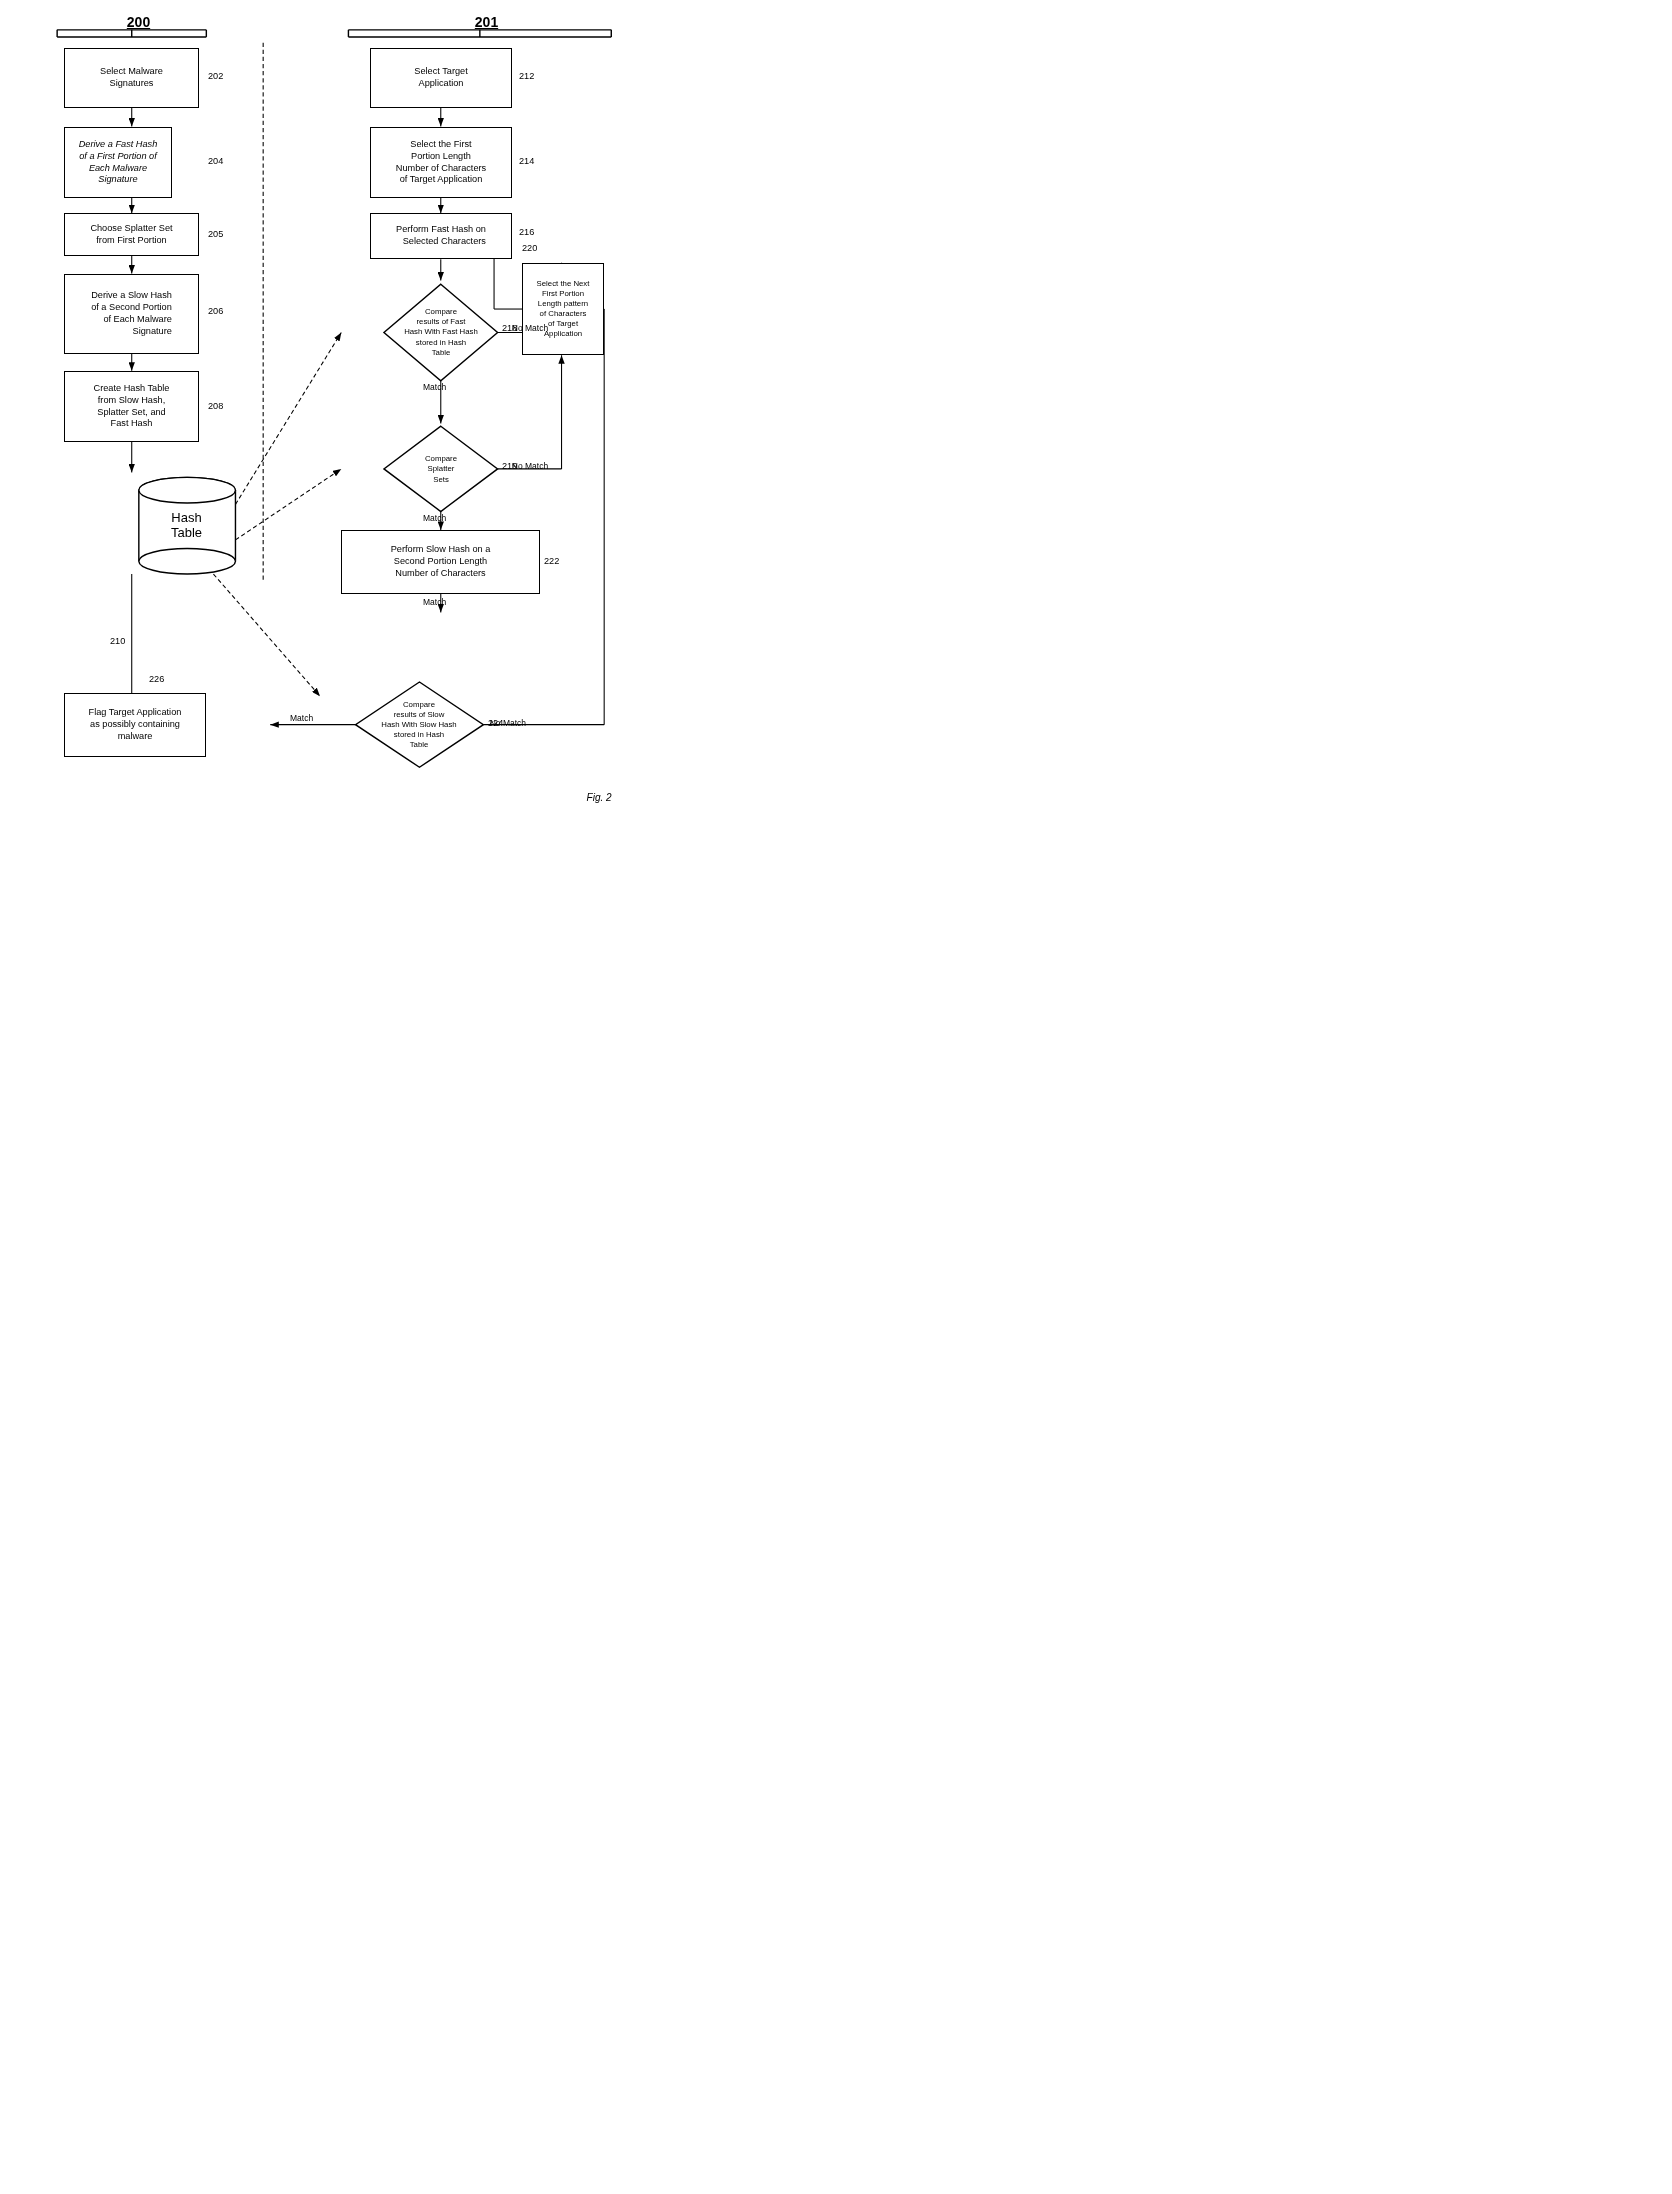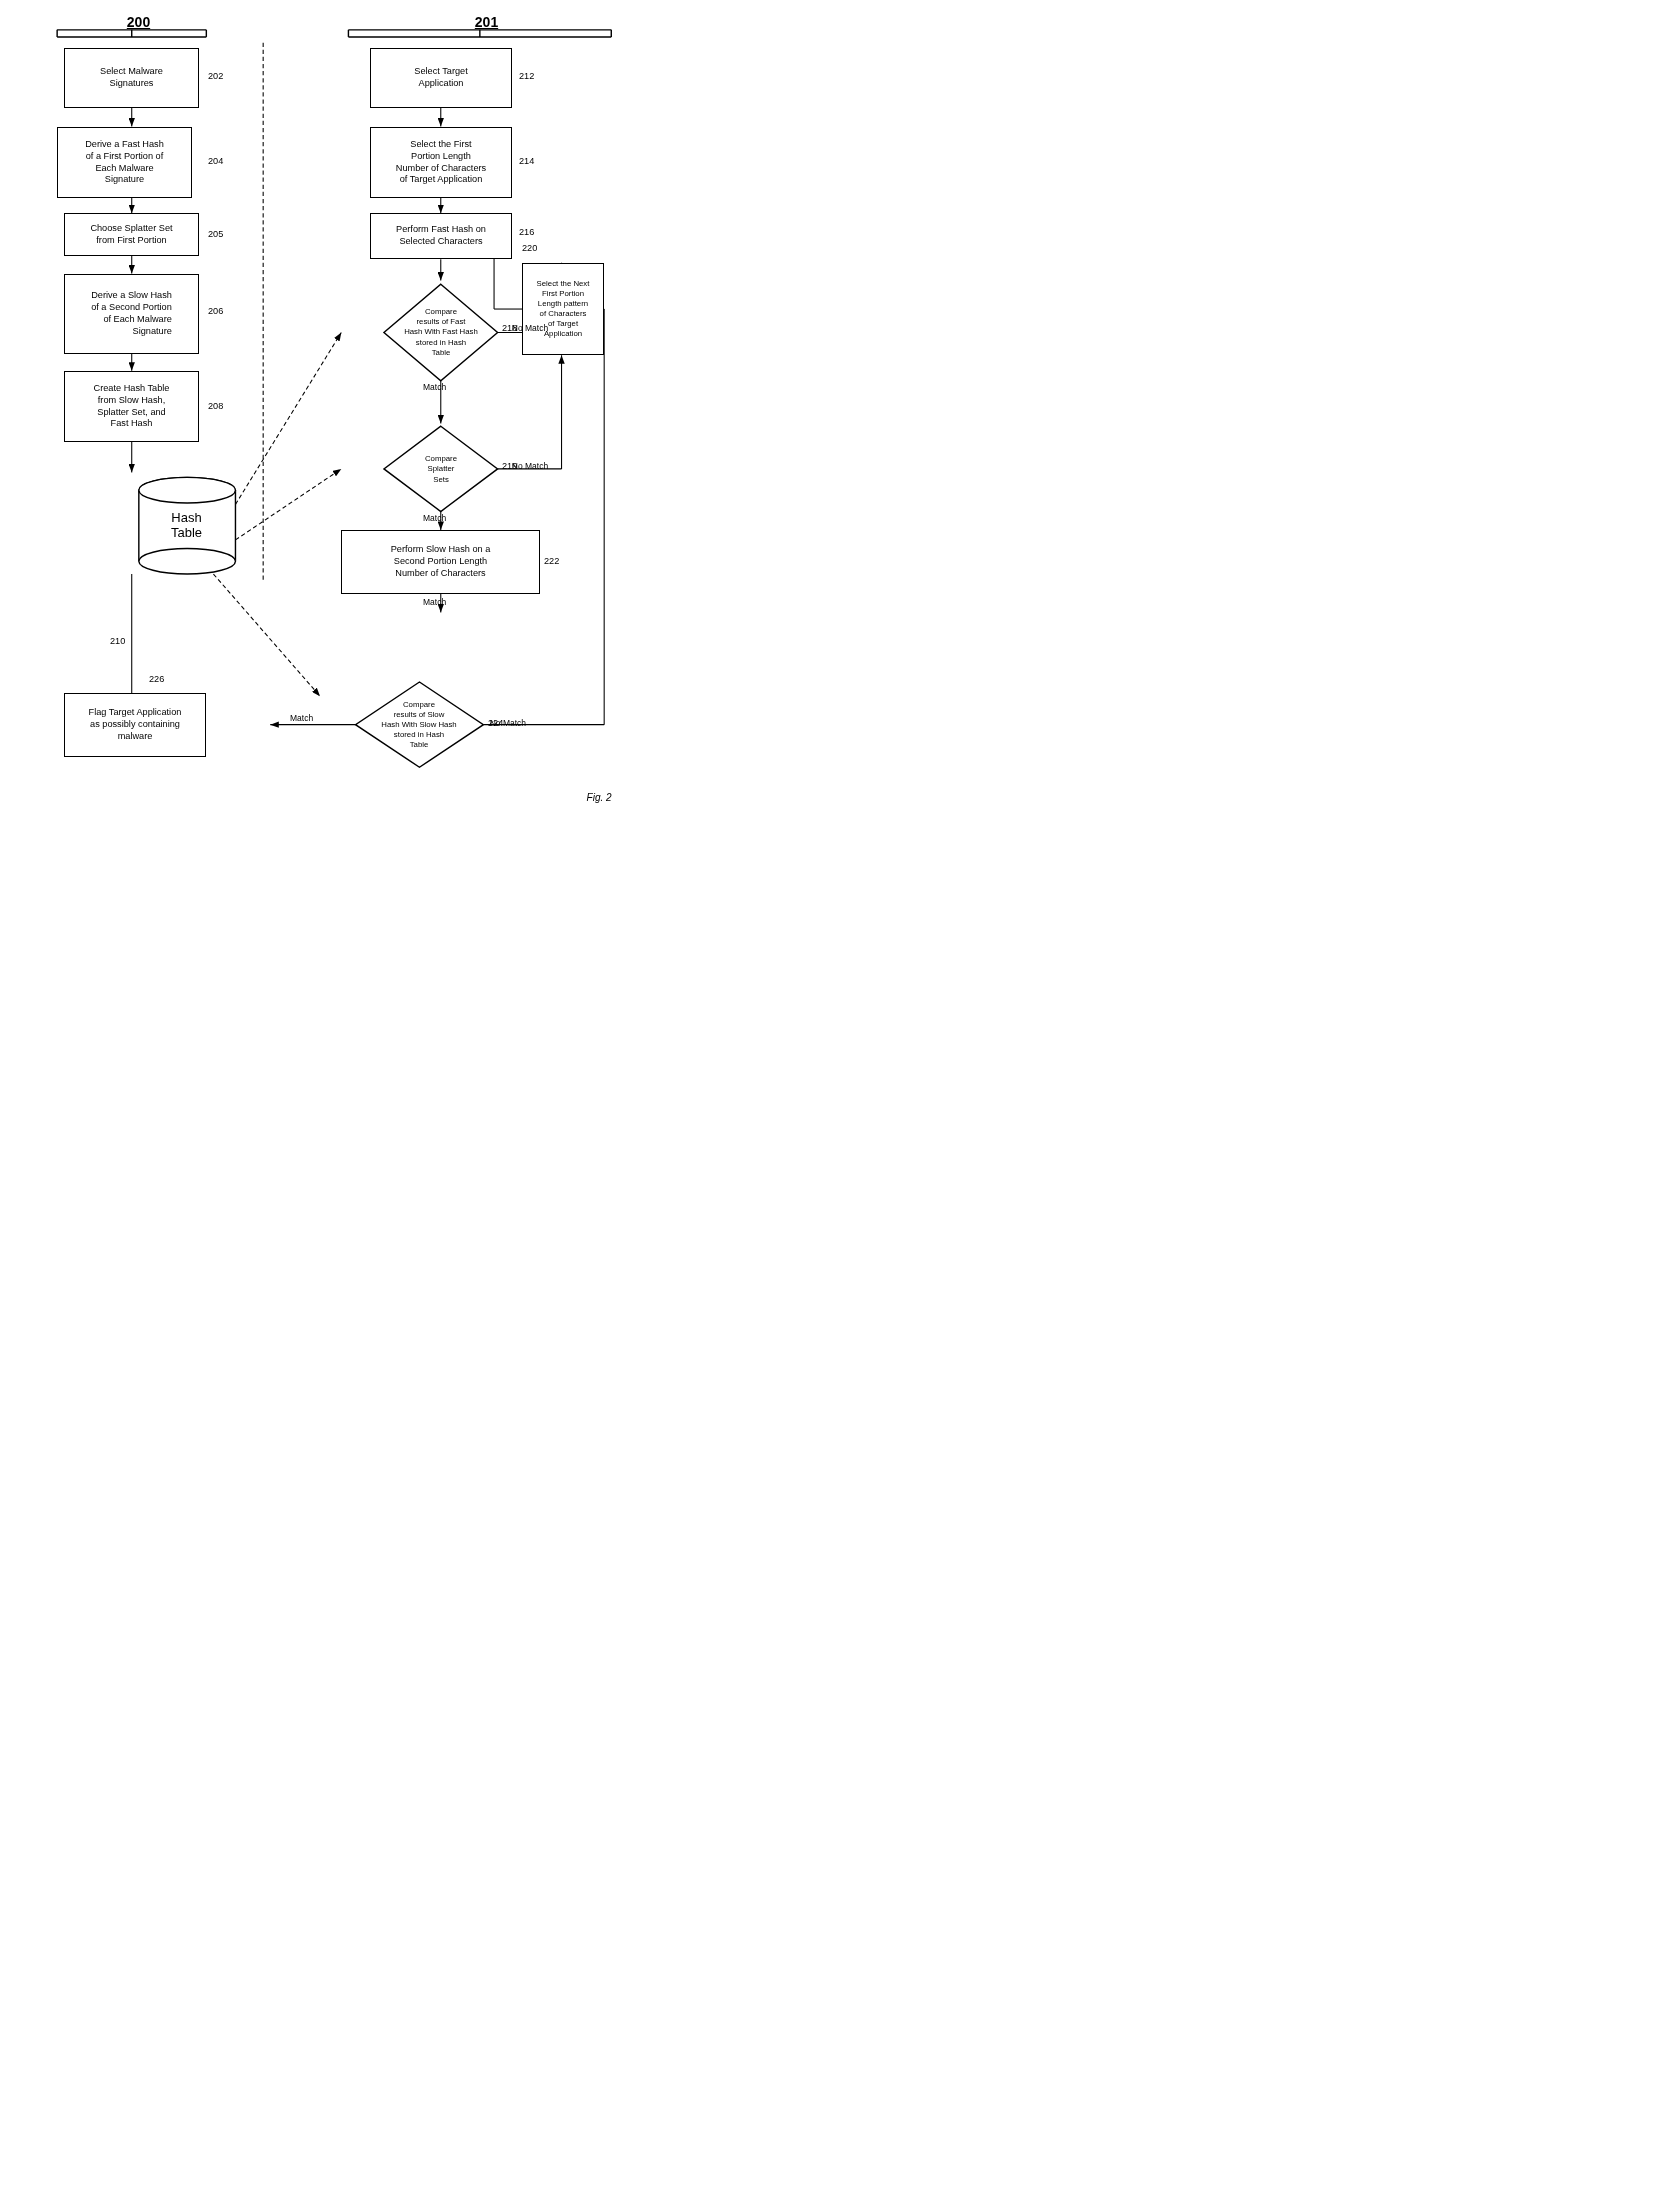--- a/index.html
+++ b/index.html
@@ -154,21 +154,21 @@
 
   <div class="brace-label" style="left:110px; top:14.2px; width:57px; text-align:center; text-decoration:underline;">200</div>
   <div class="brace-label" style="left:458px; top:14.2px; width:57px; text-align:center; text-decoration:underline;">201</div>
 
   <div class="flow-box" style="left:64px; top:48px; width:135px; height:60px;">
     <span style="white-space:pre-line;">Select Malware
 Signatures</span>
   </div>
   <div class="step-label" style="left:208px; top:71px;">202</div>
 
-  <div class="flow-box" style="left:57px; top:127px; width:135px; height:71px;">
+  <div class="flow-box" style="left:64px; top:127px; width:108px; height:71px;font-style:italic;">
     <span style="white-space:pre-line;">Derive a Fast Hash
 of a First Portion of
 Each Malware
 Signature</span>
   </div>
   <div class="step-label" style="left:208px; top:156px;">204</div>
 
   <div class="flow-box" style="left:64px; top:213px; width:135px; height:43px;">
     <span style="white-space:pre-line;">Choose Splatter Set
 from First Portion</span>
@@ -203,21 +203,21 @@
 
   <div class="flow-box" style="left:370px; top:127px; width:142px; height:71px;">
     <span style="white-space:pre-line;">Select the First
 Portion Length
 Number of Characters
 of Target Application</span>
   </div>
   <div class="step-label" style="left:519px; top:156px;">214</div>
 
   <div class="flow-box" style="left:370px; top:213px; width:142px; height:46px;">
-    <span style="white-space:pre-line;">Perform Fast Hash on
+    <span style="white-space:pre-line;text-align:right;">Perform Fast Hash on
 Selected Characters</span>
   </div>
   <div class="step-label" style="left:519px; top:227px;">216</div>
 
   <div class="flow-box" style="left:522px; top:263px; width:82px; height:92px; font-size:7.8px;justify-content:center;">
     <span style="white-space:pre-line; font-size:7.8px;">Select the Next
 First Portion
 Length pattern
 of Characters
 of Target

